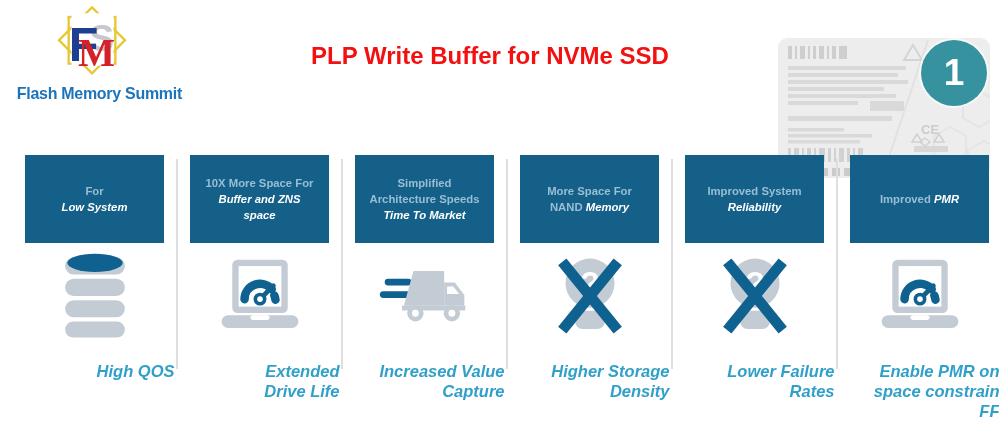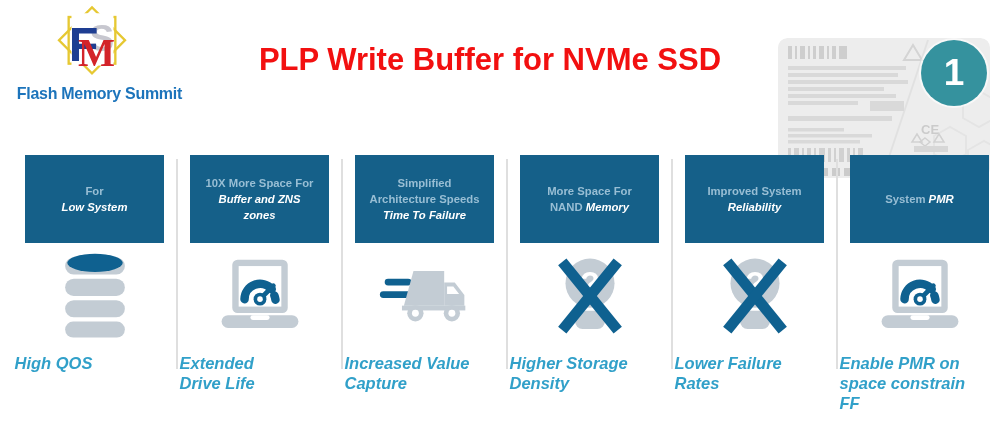--- a/index.html
+++ b/index.html
@@ -11,21 +11,21 @@
 
   
   .logo { position:absolute; left:12px; top:4px; width:160px; text-align:center; }
   .logo-mark { display:block; margin:0 auto; width:84px; height:82px; }
   .logo-text {
     margin-top:-2px; font-size:17px; font-weight:bold; color:#1c74bb;
     transform:scaleX(0.94); letter-spacing:-0.3px; white-space:nowrap;
   }
   .title {
     position:absolute; left:150px; top:42px; width:680px; text-align:center;
-    font-size:31px; font-weight:bold; color:#f21010; letter-spacing:0;
+    font-size:24px; font-weight:bold; color:#f21010; letter-spacing:0;
     font-family:"Liberation Sans", sans-serif;
   }
   .drive-label { position:absolute; left:778px; top:38px; width:212px; height:140px; opacity:0.95; }
   .page-badge {
     position:absolute; left:921px; top:40px; width:66px; height:66px; border-radius:50%;
     background:#35929e; color:#ffffff; display:flex; align-items:center; justify-content:center;
     font-size:37px; font-weight:bold; box-shadow:0 0 0 2px rgba(255,255,255,0.6);
   }
 
   
@@ -41,21 +41,21 @@
     width:139px; height:88px; background:#156089; color:#ffffff;
     display:flex; flex-direction:column; justify-content:center; text-align:center;
     padding:4px 6px;
   }
   .hline { font-size:11.3px; line-height:1.42; font-weight:bold; }
   .seg { color:#98bed4; }
   .seg.bold { color:#ffffff; font-style:italic; }
   .icon { height:104px; display:flex; align-items:center; justify-content:center; margin-top:2px; }
   .icon svg { width:96px; height:96px; }
   .caption {
-    margin-top:4px; text-align:left; white-space:pre-line;
+    margin-top:12px; text-align:right; white-space:pre-line;
     font-size:16.5px; line-height:1.22; font-weight:bold; font-style:italic; color:#31a0c9;
     width:160px;
   }
 </style>
 </head>
 <body>
 
 <div class="slide">
 
   <div class="logo">
@@ -181,21 +181,21 @@
     <ellipse cx="45" cy="13" rx="26" ry="8.5" fill="#0f6190"></ellipse>
   </svg>
         </div>
     <div class="caption">High QOS</div>
   </div>
 
   <div class="column">
     <div class="hbox">
           <div class="hline"><span class="seg">10X More Space For</span></div>
           <div class="hline"><span class="seg bold">Buffer and ZNS</span></div>
-          <div class="hline"><span class="seg bold">zones</span></div>
+          <div class="hline"><span class="seg bold">space</span></div>
         </div>
     <div class="icon">
           <svg viewBox="0 0 90 90">
     <rect x="19" y="10" width="52" height="50" rx="5" fill="#c3ccd4"></rect>
     <rect x="25" y="16" width="40" height="38" fill="#ffffff"></rect>
     <rect x="9" y="62" width="72" height="12" rx="6" fill="#c3ccd4"></rect>
     <rect x="36" y="62" width="18" height="4.5" rx="2.2" fill="#ffffff"></rect>
     <path d="M30.5 47 A14.5 14.5 0 0 1 56 37.7" fill="none" stroke="#0f6190" stroke-width="8" stroke-linecap="round"></path>
     <path d="M58.4 43.5 A14.5 14.5 0 0 1 59.5 47.5" fill="none" stroke="#0f6190" stroke-width="8" stroke-linecap="round"></path>
     <line x1="45" y1="47" x2="57.5" y2="34.5" stroke="#0f6190" stroke-width="4.5" stroke-linecap="round"></line>
@@ -204,21 +204,21 @@
   </svg>
         </div>
     <div class="caption">Extended
 Drive Life</div>
   </div>
 
   <div class="column">
     <div class="hbox">
           <div class="hline"><span class="seg">Simplified</span></div>
           <div class="hline"><span class="seg">Architecture Speeds</span></div>
-          <div class="hline"><span class="seg bold">Time To Failure</span></div>
+          <div class="hline"><span class="seg bold">Time To Market</span></div>
         </div>
     <div class="icon">
           <svg viewBox="0 0 100 90">
     <rect x="8" y="26" width="28" height="7" rx="3.5" fill="#0f6190"></rect>
     <rect x="3" y="39" width="33" height="7" rx="3.5" fill="#0f6190"></rect>
     <path d="M38 18 L70 18 L70 54 L28 54 Z" fill="#c3ccd4"></path>
     <path d="M70 30 h11 l10 13 v11 h-21 z" fill="#c3ccd4"></path>
     <path d="M73 34 h6.5 l6 8 h-12.5 z" fill="#ffffff"></path>
     <rect x="26" y="54" width="66" height="5" fill="#c3ccd4"></rect>
     <circle cx="40" cy="62" r="8.5" fill="#c3ccd4"></circle>
@@ -262,21 +262,21 @@
     <line x1="19" y1="12" x2="71" y2="76" stroke="#0f6190" stroke-width="10"></line>
     <line x1="71" y1="12" x2="19" y2="76" stroke="#0f6190" stroke-width="10"></line>
   </svg>
         </div>
     <div class="caption">Lower Failure
 Rates</div>
   </div>
 
   <div class="column">
     <div class="hbox">
-          <div class="hline"><span class="seg">System </span><span class="seg bold">PMR</span></div>
+          <div class="hline"><span class="seg">Improved </span><span class="seg bold">PMR</span></div>
         </div>
     <div class="icon">
           <svg viewBox="0 0 90 90">
     <rect x="19" y="10" width="52" height="50" rx="5" fill="#c3ccd4"></rect>
     <rect x="25" y="16" width="40" height="38" fill="#ffffff"></rect>
     <rect x="9" y="62" width="72" height="12" rx="6" fill="#c3ccd4"></rect>
     <rect x="36" y="62" width="18" height="4.5" rx="2.2" fill="#ffffff"></rect>
     <path d="M30.5 47 A14.5 14.5 0 0 1 56 37.7" fill="none" stroke="#0f6190" stroke-width="8" stroke-linecap="round"></path>
     <path d="M58.4 43.5 A14.5 14.5 0 0 1 59.5 47.5" fill="none" stroke="#0f6190" stroke-width="8" stroke-linecap="round"></path>
     <line x1="45" y1="47" x2="57.5" y2="34.5" stroke="#0f6190" stroke-width="4.5" stroke-linecap="round"></line>

